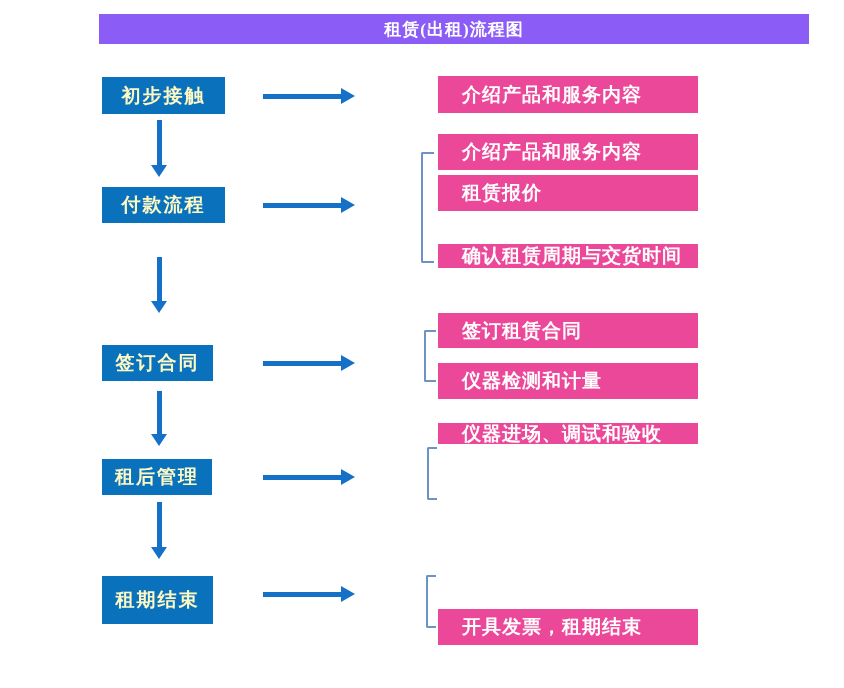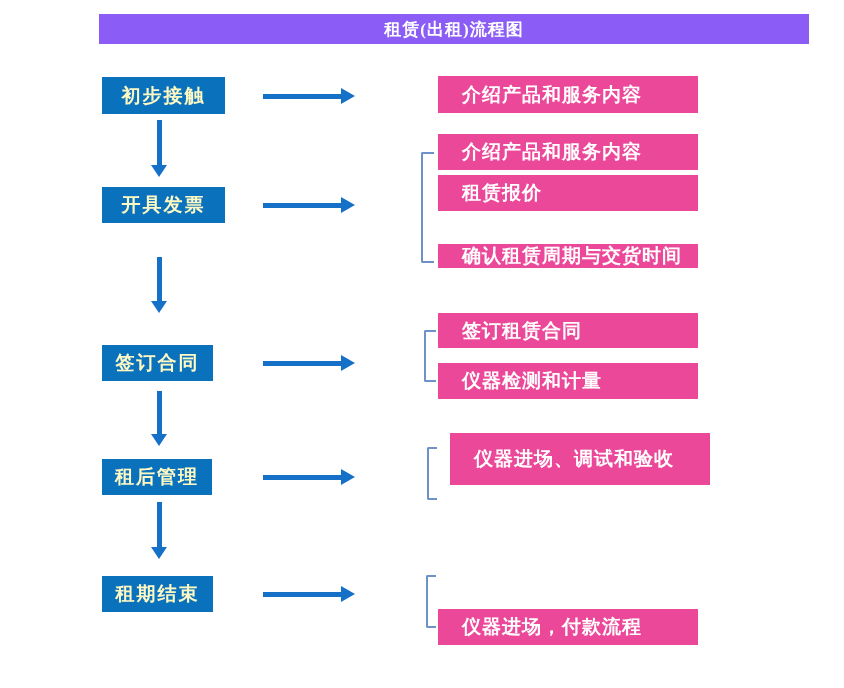--- a/index.html
+++ b/index.html
@@ -92,24 +92,24 @@
 </head>
 <body>
 
 <div class="canvas">
 
   <div class="title-bar">
     <span>租赁(出租)流程图</span>
   </div>
 
   <div class="step-box" style="left:102px; top:77px; width:123px; height:37px;">初步接触</div>
-  <div class="step-box" style="left:102px; top:187px; width:123px; height:36px;">开具发票</div>
+  <div class="step-box" style="left:102px; top:187px; width:123px; height:36px;">付款流程</div>
   <div class="step-box" style="left:102px; top:459px; width:110px; height:36px;">租后管理</div>
   <div class="step-box" style="left:102px; top:345px; width:111px; height:36px;">签订合同</div>
-  <div class="step-box" style="left:102px; top:576px; width:111px; height:36px;">租期结束</div>
+  <div class="step-box" style="left:102px; top:576px; width:111px; height:48px;">租期结束</div>
 
   <div class="v-arrow" style="left:151px; top:120px; height:57px;">
     <div class="shaft" style="height:46px;"></div>
     <div class="head"></div>
   </div>
   <div class="v-arrow" style="left:151px; top:257px; height:56px;">
     <div class="shaft" style="height:45px;"></div>
     <div class="head"></div>
   </div>
   <div class="v-arrow" style="left:151px; top:391px; height:55px;">
@@ -149,17 +149,17 @@
 
   <div class="detail-box" style="top:76px; height:37px;">介绍产品和服务内容</div>
 
   <div class="detail-box" style="top:134px; height:36px;">介绍产品和服务内容</div>
   <div class="detail-box" style="top:175px; height:36px;">租赁报价</div>
   <div class="detail-box" style="top:244px; height:24px;">确认租赁周期与交货时间</div>
 
   <div class="detail-box" style="top:313px; height:35px;">签订租赁合同</div>
   <div class="detail-box" style="top:363px; height:36px;">仪器检测和计量</div>
 
-  <div class="detail-box" style="top:433px; height:52px;margin-left:12px;">仪器进场、调试和验收</div>
+  <div class="detail-box" style="top:423px; height:21px;">仪器进场、调试和验收</div>
 
-  <div class="detail-box" style="top:609px; height:36px;">仪器进场，付款流程</div>
+  <div class="detail-box" style="top:609px; height:36px;">开具发票，租期结束</div>
 
 </div>
 
 </body></html>

